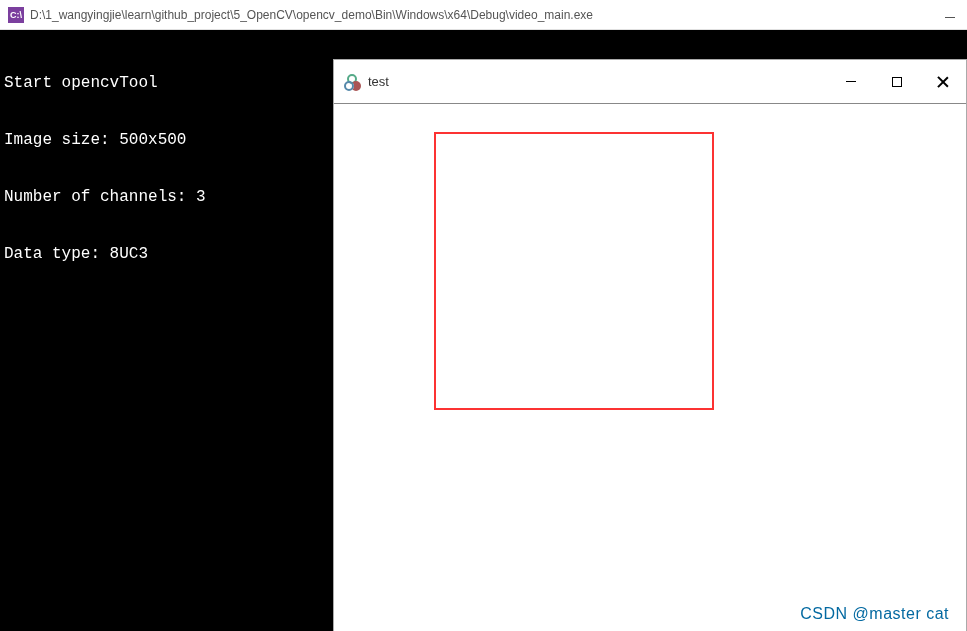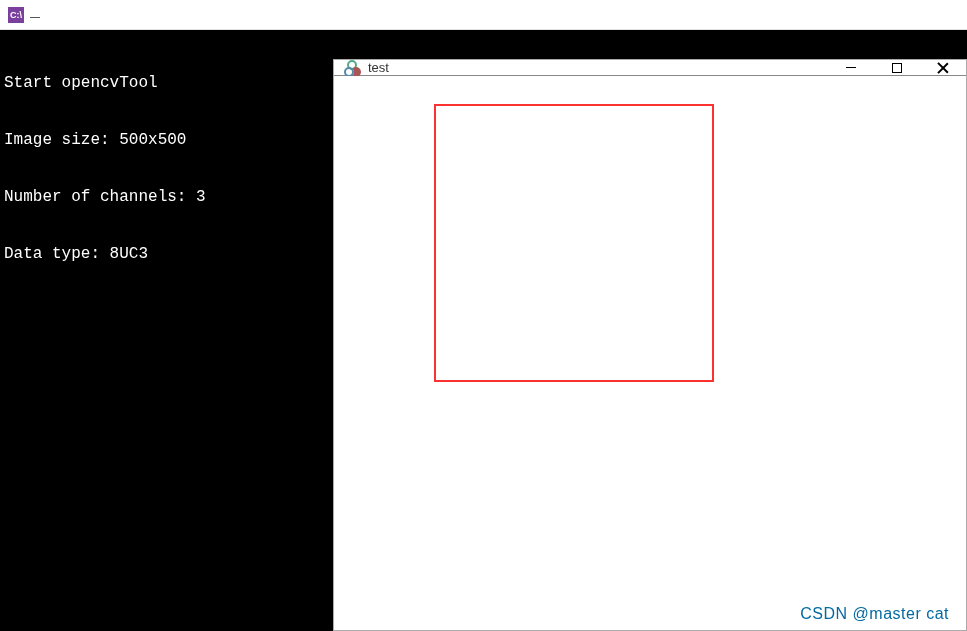--- a/index.html
+++ b/index.html
@@ -71,21 +71,21 @@
       position: absolute;
       top: 59px;
       left: 333px;
       width: 634px;
       height: 572px;
       background: #ffffff;
       border: 1px solid #aaa;
       box-shadow: 0 2px 8px rgba(0,0,0,0.15);
     }
     .opencv-titlebar {
-      height: 16px;
+      height: 44px;
       background: #ffffff;
       display: flex;
       align-items: center;
       border-bottom: 1px solid #888;
     }
     .opencv-icon {
       width: 16px;
       height: 16px;
       margin-left: 10px;
       margin-right: 8px;
@@ -176,20 +176,21 @@
       font-size: 16px;
       font-family: Arial, sans-serif;
       letter-spacing: 0.5px;
     }
   </style>
 </head>
 <body>
 
 <div class="main-titlebar">
   <span class="main-titlebar-icon">C:\</span>
+  <span class="main-titlebar-text">D:\1_wangyingjie\learn\github_project\5_OpenCV\opencv_demo\Bin\Windows\x64\Debug\video_main.exe</span>
   <div class="main-titlebar-actions">
     <div class="min"></div>
   </div>
 </div>
 
 <div class="console-area">
   <div>Start opencvTool</div>
   <div>Image size: 500x500</div>
   <div>Number of channels: 3</div>
   <div>Data type: 8UC3</div>

